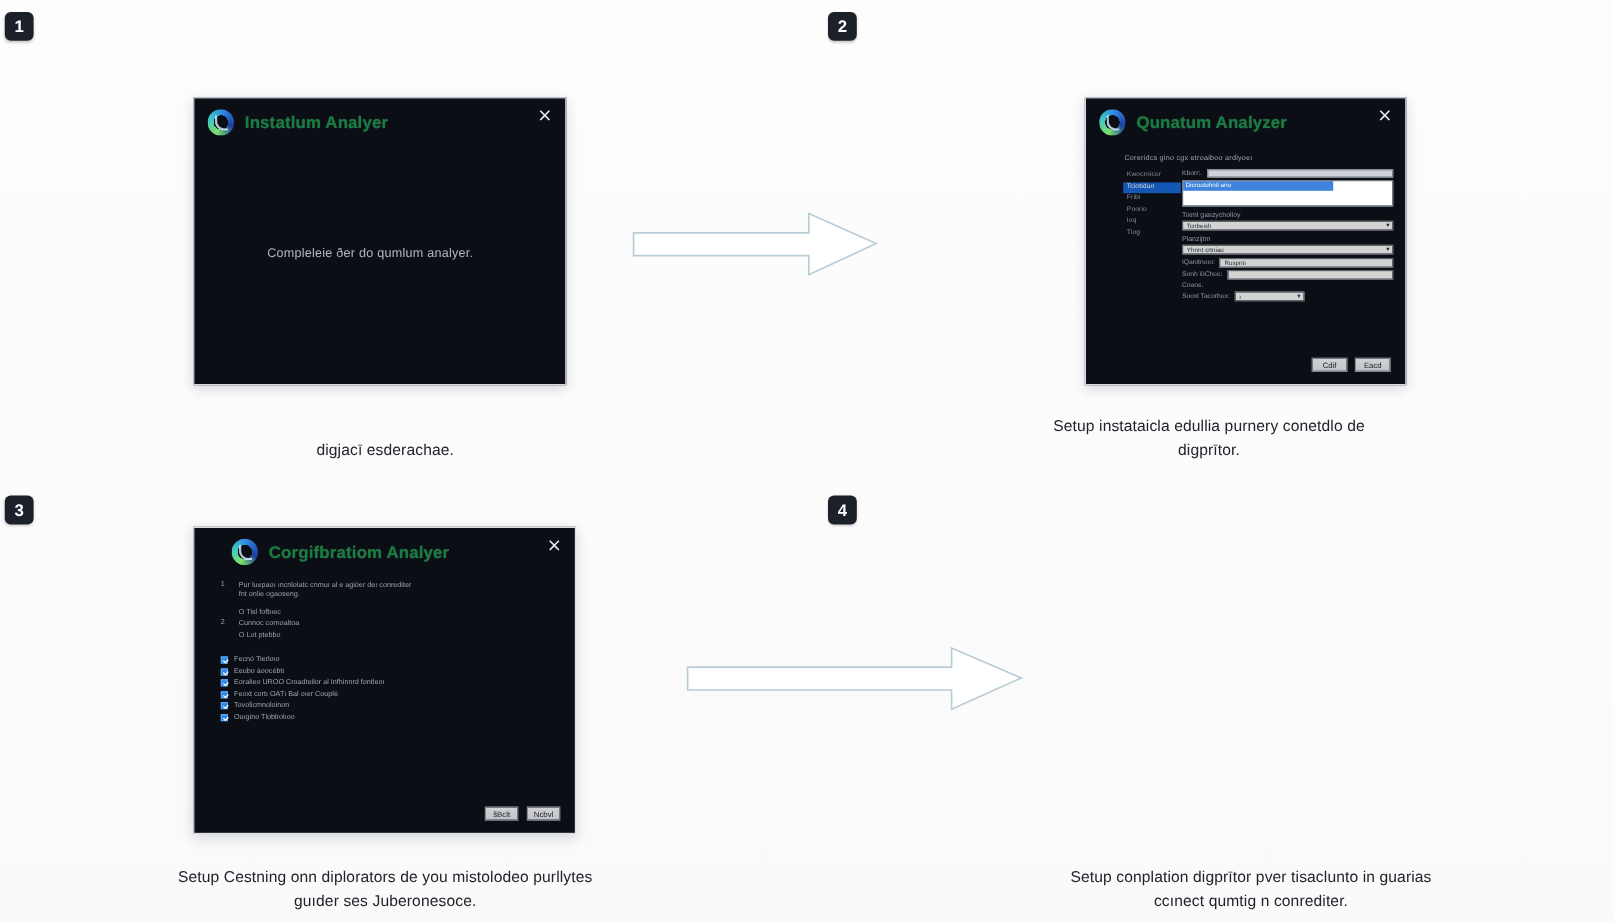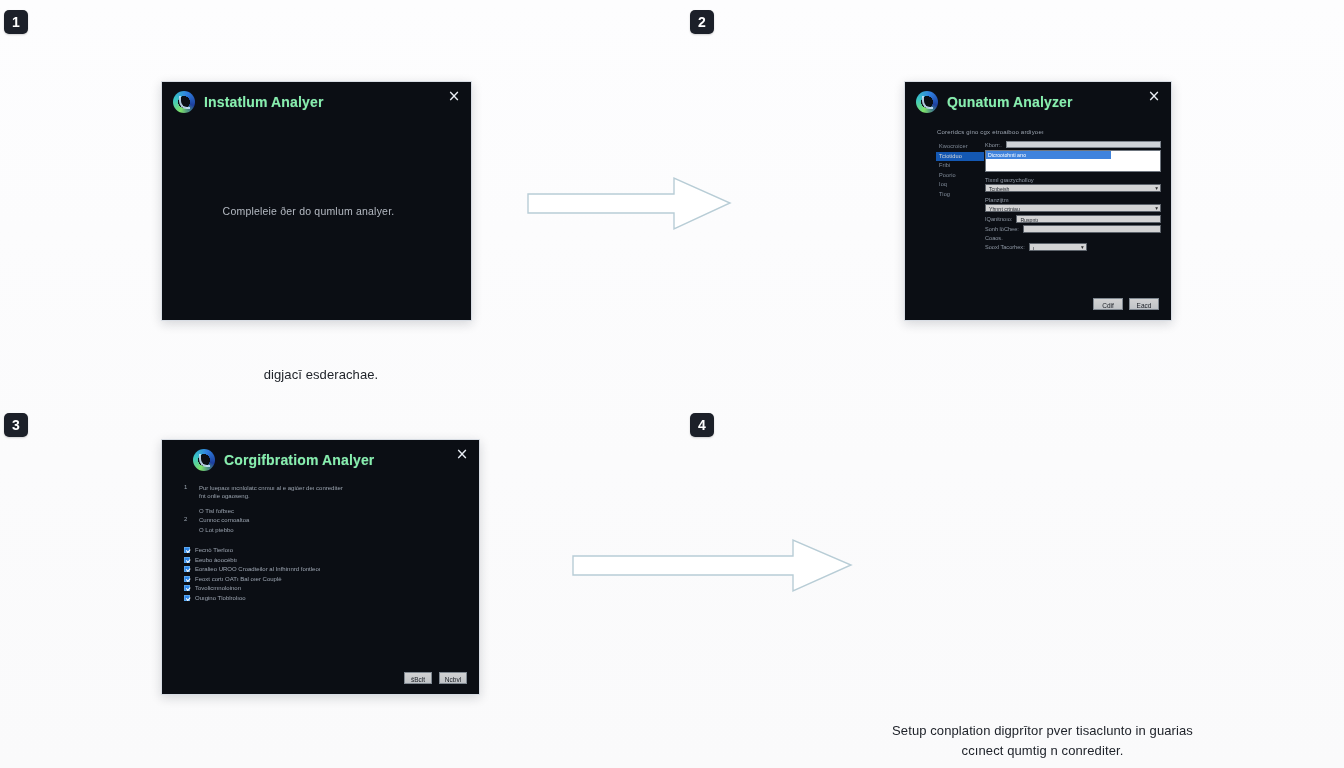--- a/index.html
+++ b/index.html
@@ -54,21 +54,21 @@
   .logo::after {
     content:"";
     position: absolute; left: 6px; top: 5px;
     width: 9px; height: 11px;
     border-left: 2px solid #cfe8ff;
     border-bottom: 2px solid #cfe8ff;
     border-radius: 0 0 0 8px;
     opacity: .85;
   }
   .win-title-text {
-    color: #86efac;
+    color: #15803d;
     font-size: 14px;
     font-weight: bold;
     letter-spacing: .15px;
     text-shadow: 0 0 1px rgba(180,200,230,.35);
   }
   .close-x {
     position: absolute; right: 9px; top: 7px;
     width: 16px; height: 16px;
     color: #e9eef5; font-size: 15px; line-height: 15px;
     text-align: center; cursor: pointer;
@@ -345,20 +345,28 @@
     <svg width="282" height="55" viewBox="0 0 282 55" aria-hidden="true">
       <polygon points="2,18 222,18 222,2 280,27 222,53 222,37 2,37" fill="#ffffff" stroke="#b8cdd6" stroke-width="1.4" stroke-linejoin="miter"></polygon>
     </svg>
   </div>
 
   <div class="cap" style="left:116px; top:345px; width:410px;">
     <br>
     <span>diɡjacī esderachae.</span>
   </div>
 
-
+  <div class="cap" style="left:815px; top:345px; width:385px;">
+    <span>Setup instataicla edullia purnery conetdlo de</span><br>
+    <span>digprītor.</span>
+  </div>
+
+  <div class="cap" style="left:106px; top:721px; width:430px;">
+    <span>Setup Cestning onn diplorators de you mistolodeo purllytes</span><br>
+    <span>guıder ses Juberonesoce.</span>
+  </div>
 
   <div class="cap" style="left:845px; top:721px; width:395px;">
     <span>Setup conplation digprītor pver tisaclunto in guarias</span><br>
     <span>ccınect qumtig n conrediter.</span>
   </div>
 
 </div>
 
 </body></html>

